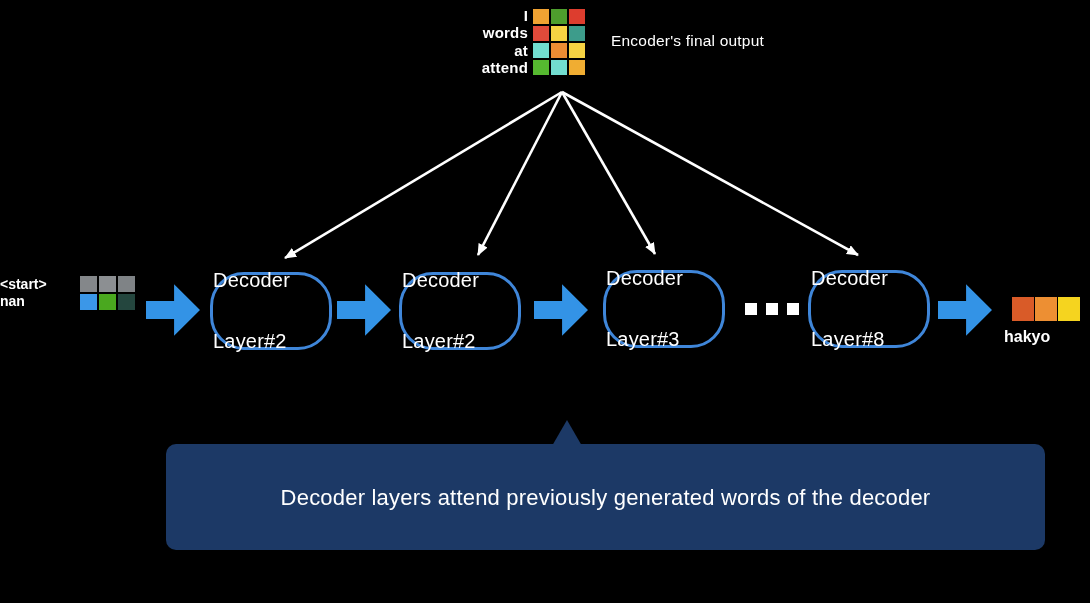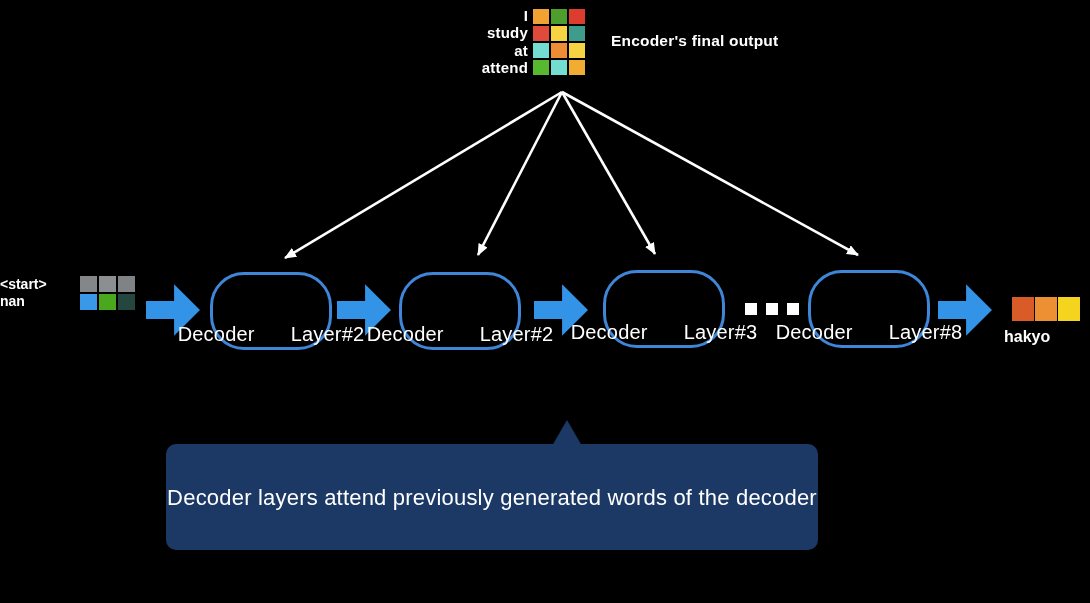--- a/index.html
+++ b/index.html
@@ -10,21 +10,21 @@
   
   .enc-words{
     position:absolute;left:380px;top:7px;width:148px;text-align:right;
     font-size:15px;font-weight:bold;line-height:17.4px;letter-spacing:.2px;
   }
   .enc-words span{display:block;}
   .grid{display:grid;gap:2px;position:absolute;}
   .grid .cell{width:16px;height:15px;}
   #encoder-grid{left:533px;top:9px;grid-template-columns:repeat(3,16px);}
   #encoder-label{
-    position:absolute;left:611px;top:32px;font-size:15.5px;font-weight:bold;letter-spacing:.2px;
+    position:absolute;left:611px;top:32px;font-size:15.5px;font-weight:normal;letter-spacing:.2px;
   }
   
   #fan-svg{position:absolute;left:0;top:0;pointer-events:none;}
   
   .start-words{
     position:absolute;left:0px;top:276px;width:76px;text-align:left;
     font-size:14px;font-weight:bold;line-height:17px;
   }
   .start-words span{display:block;}
   #start-grid{left:80px;top:276px;grid-template-columns:repeat(3,17px);}
@@ -34,59 +34,59 @@
     position:absolute;width:54px;height:56px;background:var(--flow-arrow,#3393e6);
     clip-path:polygon(0 34%,52% 34%,52% 4%,100% 50%,52% 96%,52% 66%,0 66%);
   }
   #arrow-1{left:146px;top:282px;}
   #arrow-2{left:337px;top:282px;}
   #arrow-3{left:534px;top:282px;}
   #arrow-4{left:938px;top:282px;}
   
   .dec-box{
     position:absolute;width:116px;height:72px;border:3px solid var(--box-border,#3f86d9);
-    border-radius:34px;background:#000;display:flex;flex-direction:row;
-    align-items:flex-end;justify-content:center;text-align:center;
+    border-radius:34px;background:#000;display:flex;flex-direction:column;
+    align-items:flex-start;justify-content:center;text-align:center;
     font-size:20px;font-weight:500;line-height:25px;letter-spacing:.2px;gap:36px;
   }
   #dec-box-1{left:210px;top:272px;}
   #dec-box-2{left:399px;top:272px;}
   #dec-box-3{left:603px;top:270px;}
   #dec-box-4{left:808px;top:270px;}
   
   .ellipsis{position:absolute;left:745px;top:303px;display:flex;gap:9px;}
   .ellipsis i{display:block;width:12px;height:12px;background:#fff;}
   
   #output-grid{left:1012px;top:297px;grid-template-columns:repeat(3,22px);gap:1px;}
   #output-grid .cell{width:22px;height:24px;}
   #output-word{
     position:absolute;left:1004px;top:328px;width:86px;text-align:left;
     font-size:16px;font-weight:bold;
   }
   
   #callout{
-    position:absolute;left:166px;top:444px;width:652px;height:106px;
+    position:absolute;left:166px;top:444px;width:879px;height:106px;
     background:var(--callout-bg,#1c3966);border-radius:10px;
     display:flex;flex-direction:column;align-items:center;justify-content:center;
     font-size:22px;line-height:31px;text-align:center;letter-spacing:.2px;
   }
   #callout-tip{
     position:absolute;left:552px;top:420px;width:0;height:0;
     border-left:15px solid transparent;border-right:15px solid transparent;
     border-bottom:26px solid var(--callout-bg,#1c3966);
   }
 </style>
 </head>
 <body>
 
 <div id="canvas">
 
   <div class="enc-words">
     <span>I</span>
-    <span>study</span>
+    <span>words</span>
     <span>at</span>
     <span>attend</span>
   </div>
   <div class="grid" id="encoder-grid">
       <div class="cell" style="background: rgb(240, 162, 50);"></div>
       <div class="cell" style="background: rgb(78, 158, 45);"></div>
       <div class="cell" style="background: rgb(221, 61, 46);"></div>
       <div class="cell" style="background: rgb(224, 74, 58);"></div>
       <div class="cell" style="background: rgb(246, 211, 67);"></div>
       <div class="cell" style="background: rgb(61, 156, 139);"></div>

